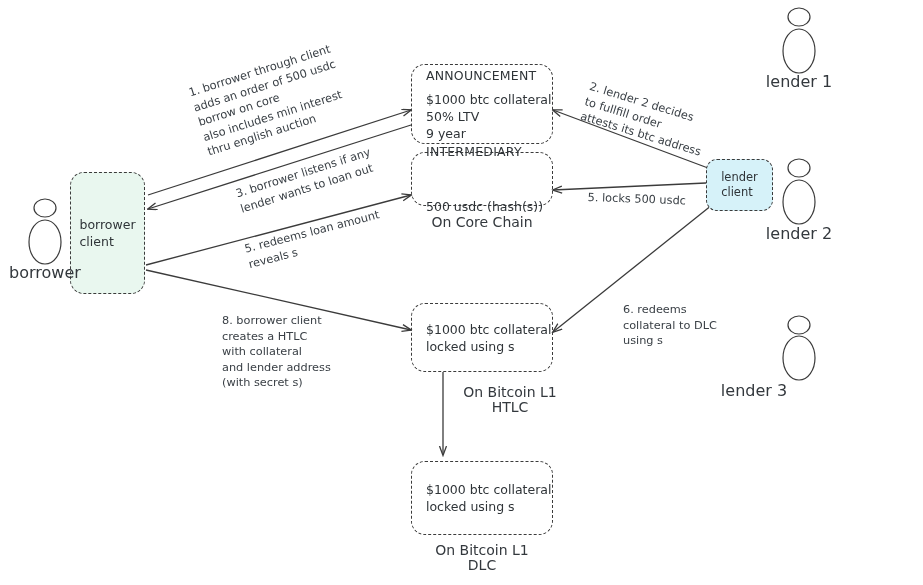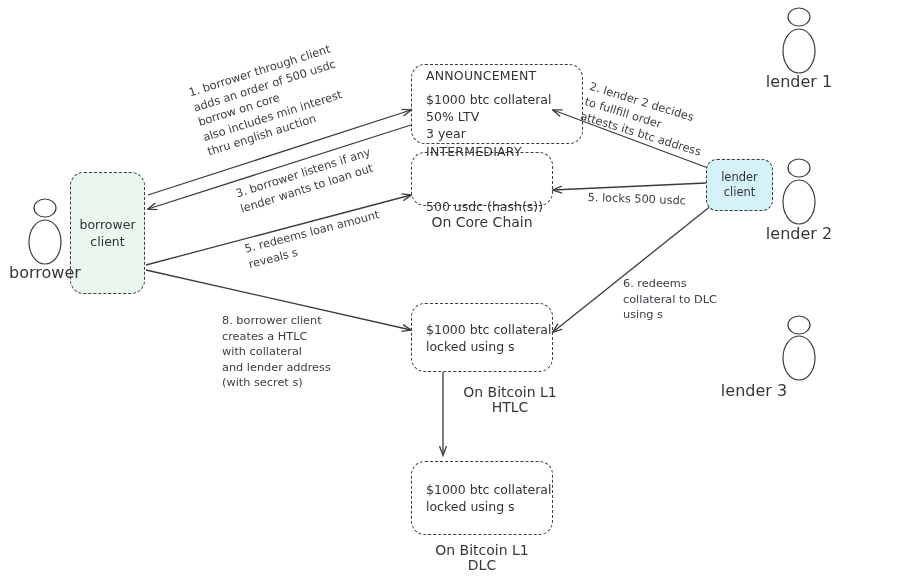--- a/index.html
+++ b/index.html
@@ -34,21 +34,21 @@
     color: #2f3438;
     padding: 8px 14px;
   }
   .node .ttl {
     letter-spacing: .2px;
     margin-bottom: 7px;
   }
   .node .ln { white-space: nowrap; }
   .fill-green { background: #e9f7ef; }
   .fill-blue  { background: #d6f2f9; }
-  .centered { align-items: center; text-align: center; }
+  .centered { align-items: center; text-align: left; }
 
   .caption {
     position: absolute;
     font-size: 14px;
     line-height: 15px;
     color: #33383d;
     text-align: center;
     white-space: pre-line;
   }
   .person-label {
@@ -117,25 +117,25 @@
 <div class="node fill-green centered" style="left:70px; top:172px; width:75px; height:122px;">
   <div class="ln" style="white-space:pre-line;">borrower
 client</div>
 </div>
 
 <div class="node fill-blue centered" style="left:706px; top:159px; width:67px; height:52px; border-radius:11px;">
   <div class="ln" style="white-space:pre-line; font-size:11.5px; line-height:15px;">lender
 client</div>
 </div>
 
-<div class="node" style="left:411px; top:64px; width:172px; height:80px;">
+<div class="node" style="left:411px; top:64px; width:142px; height:80px;">
   <div class="ttl">ANNOUNCEMENT</div>
   <div class="ln">$1000 btc collateral</div>
   <div class="ln">50% LTV</div>
-  <div class="ln">3 year</div>
+  <div class="ln">9 year</div>
 </div>
 
 <div class="node" style="left:411px; top:152px; width:142px; height:54px;gap:31px;">
   <div class="ttl">INTERMEDIARY</div>
   <div class="ln">500 usdc (hash(s))</div>
 </div>
 
 <div class="node" style="left:411px; top:303px; width:142px; height:69px;">
   <div class="ln">$1000 btc collateral</div>
   <div class="ln">locked using s</div>
@@ -174,15 +174,15 @@
 reveals s</div>
 
 <div class="note" style="left:222px; top:313px;">8. borrower client
 creates a HTLC
 with collateral
 and lender address
 (with secret s)</div>
 
 <div class="note" style="left:588px; top:190px; transform: rotate(2deg);">5. locks 500 usdc</div>
 
-<div class="note" style="left:623px; top:276px;">6. redeems
+<div class="note" style="left:623px; top:302px;">6. redeems
 collateral to DLC
 using s</div>
 
 </body></html>

